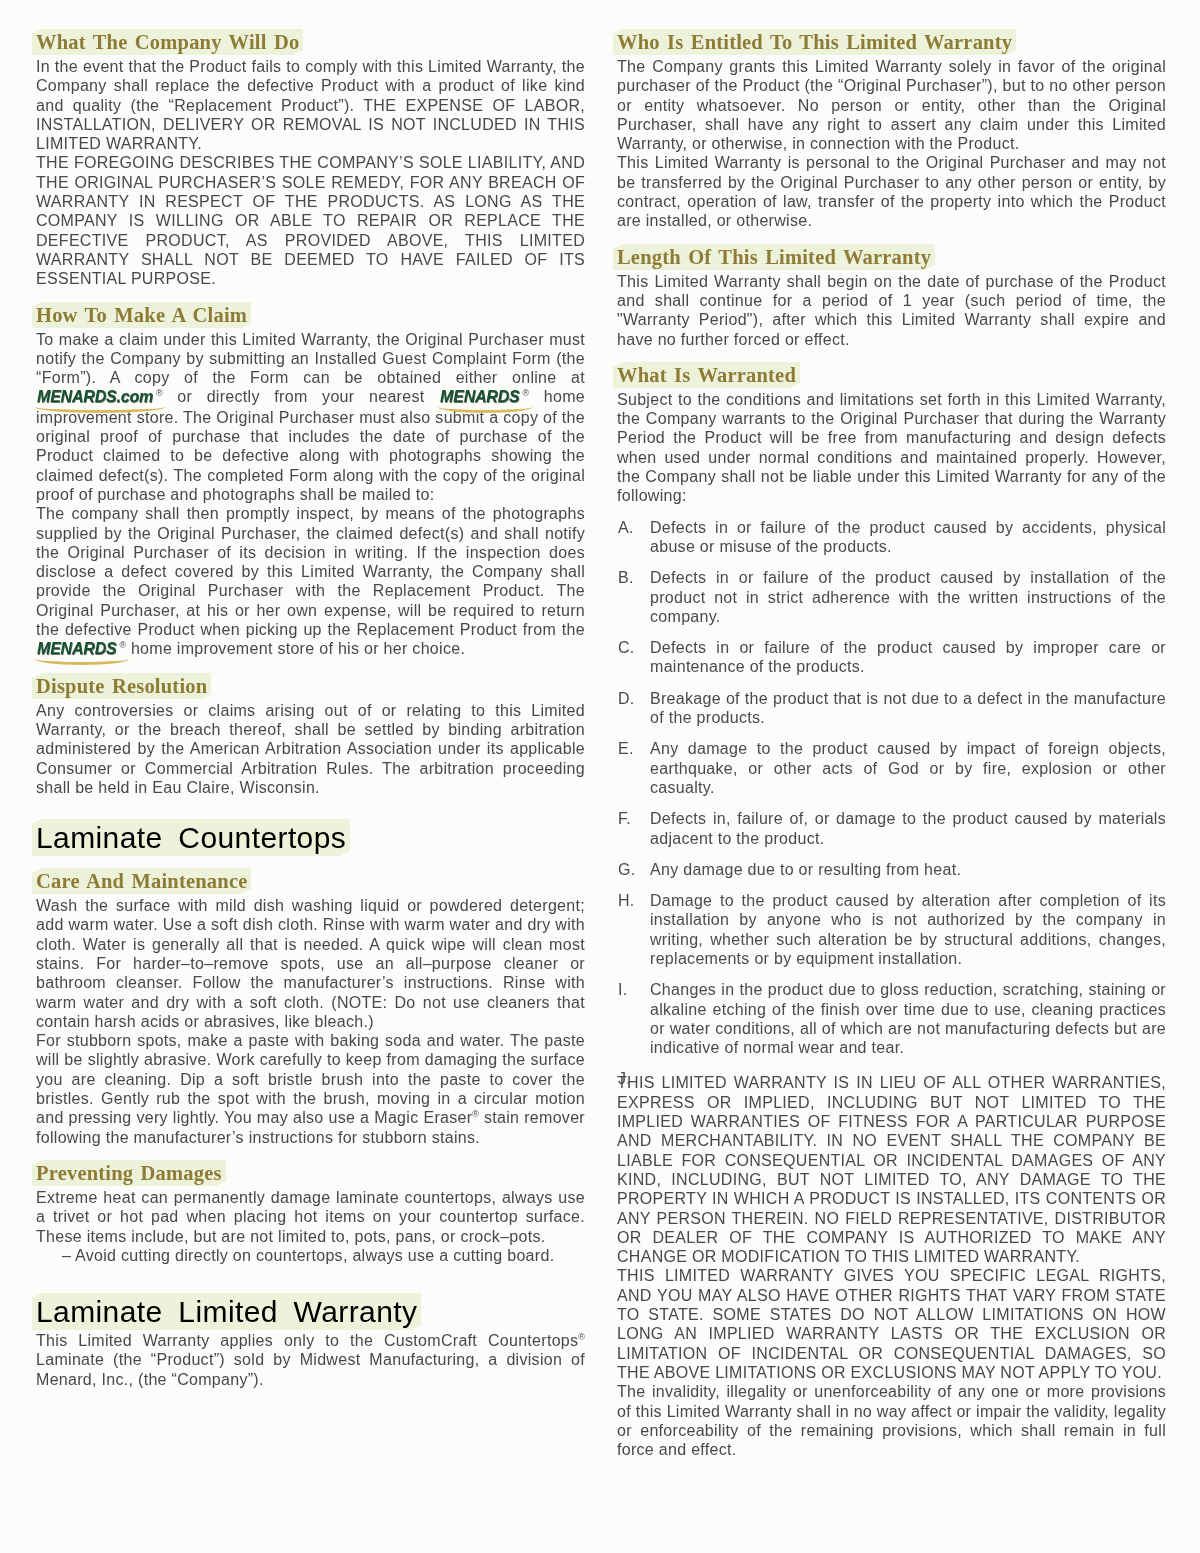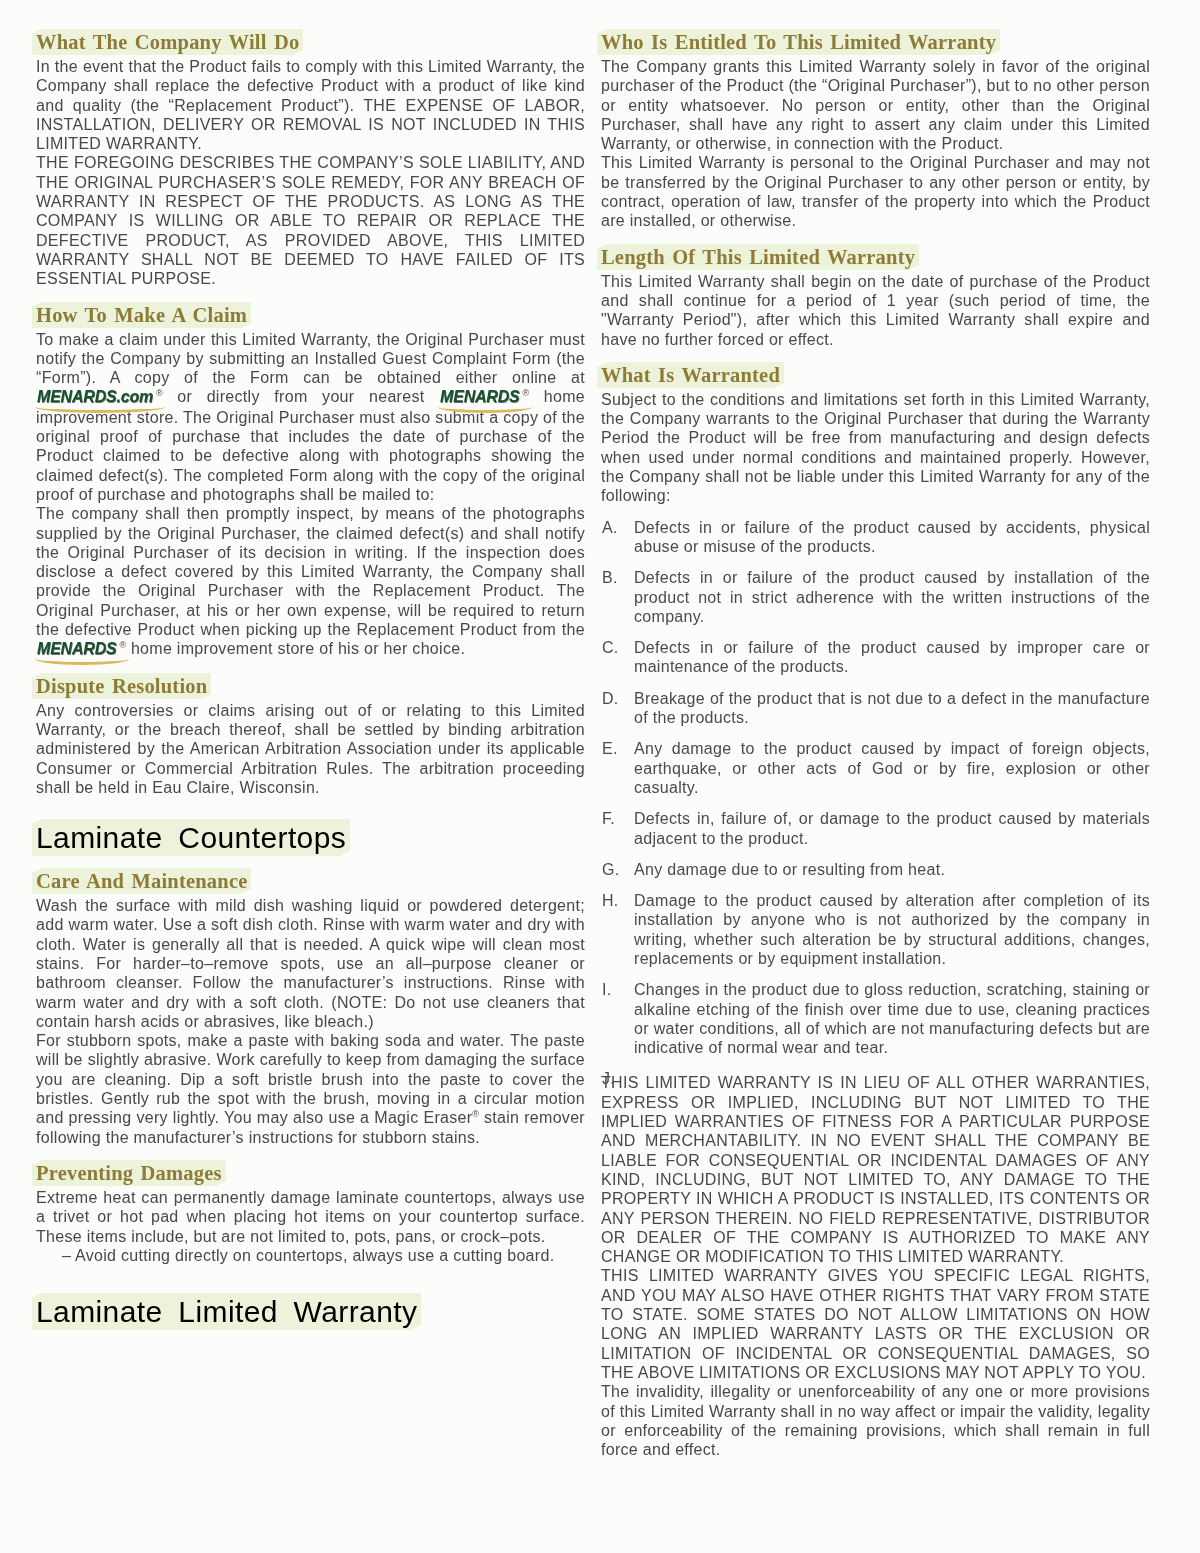--- a/index.html
+++ b/index.html
@@ -3,21 +3,21 @@
 <meta charset="utf-8">
 <style>
   * { margin:0; padding:0; box-sizing:border-box; }
   html, body { background:#fcfcfa; }
   body {
     width:1200px; min-height:1553px;
     font-family:"Liberation Sans", sans-serif;
     color:#484848;
     -webkit-font-smoothing:antialiased;
   }
-  .page { display:flex; gap:16px; padding:31px 35px 40px 36px; }
+  .page { display:flex; gap:32px; padding:31px 35px 40px 36px; }
   .col { width:549px; flex:0 0 auto; }
 
   p.body {
     font-size:16px; line-height:19.3px; letter-spacing:0.3px;
     text-align:justify;
   }
   p.addr { font-size:16px; line-height:19.3px; letter-spacing:0.3px; text-align:left; }
 
   h3.olive {
     font-family:"Liberation Serif", serif;
@@ -111,20 +111,24 @@
 
     <section>
       <h3 class="olive"><span class="hl">Preventing Damages</span></h3>
       <p class="body">Extreme heat can permanently damage laminate countertops, always use a trivet or hot pad when placing hot items on your countertop surface. These items include, but are not limited to, pots, pans, or crock–pots.</p>
       <p class="body bullet">– Avoid cutting directly on countertops, always use a cutting board.</p>
     </section>
 
     <h1 class="big spaced"><span class="hl">Laminate Limited Warranty</span></h1>
 
     <section>
+      <p class="body">
+        <span>This Limited Warranty applies only to the CustomCraft Countertops</span><sup class="reg">®</sup>
+        <span>Laminate (the “Product”) sold by Midwest Manufacturing, a division of Menard, Inc., (the “Company”).</span>
+      </p>
     </section>
 
   </div>
 
   <div class="col tight">
 
     <section>
       <h3 class="olive" style="margin-top:0"><span class="hl">Who Is Entitled To This Limited Warranty</span></h3>
       <p class="body">The Company grants this Limited Warranty solely in favor of the original purchaser of the Product (the “Original Purchaser”), but to no other person or entity whatsoever. No person or entity, other than the Original Purchaser, shall have any right to assert any claim under this Limited Warranty, or otherwise, in connection with the Product.</p>
       <p class="body">This Limited Warranty is personal to the Original Purchaser and may not be transferred by the Original Purchaser to any other person or entity, by contract, operation of law, transfer of the property into which the Product are installed, or otherwise.</p>

